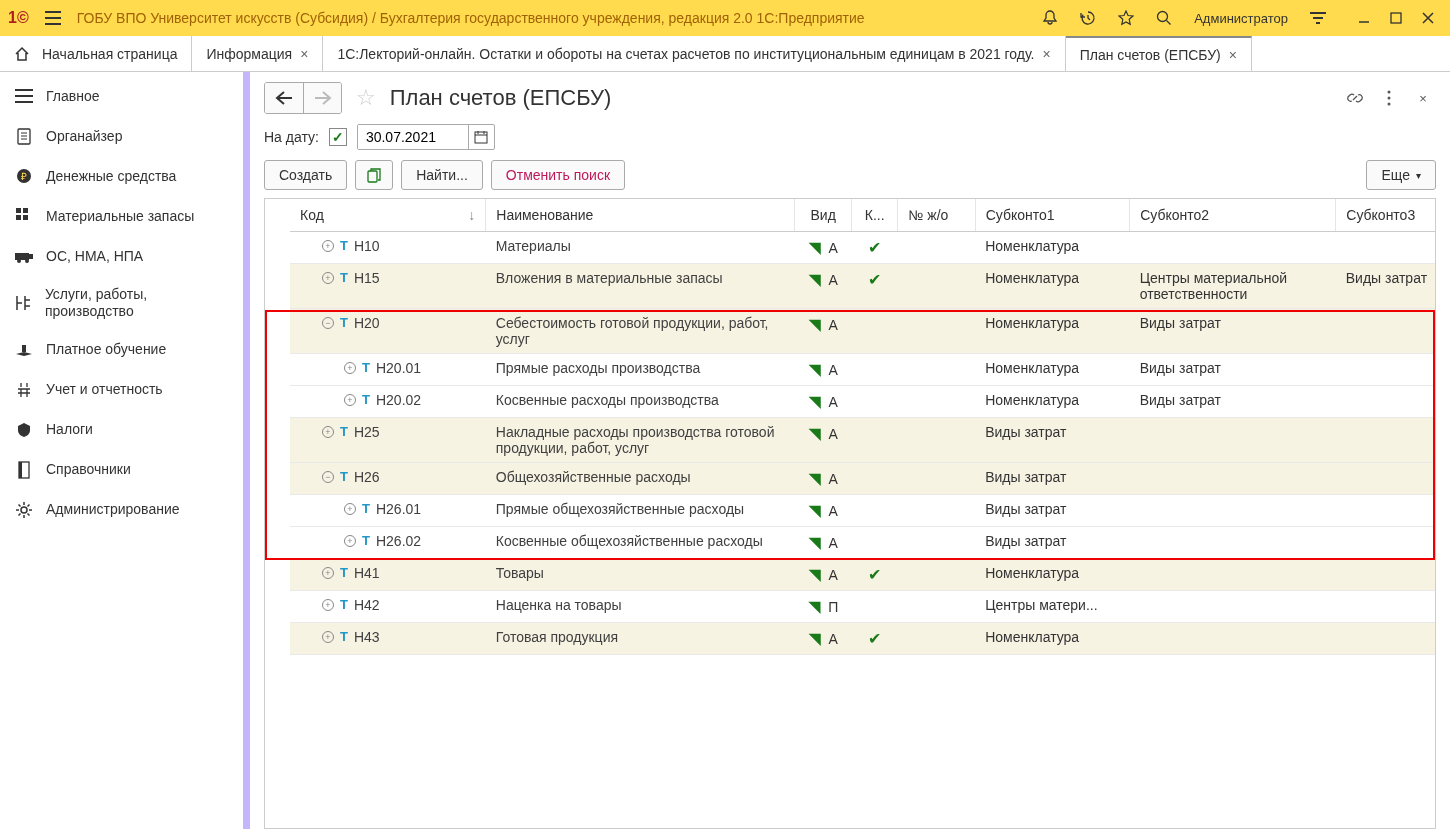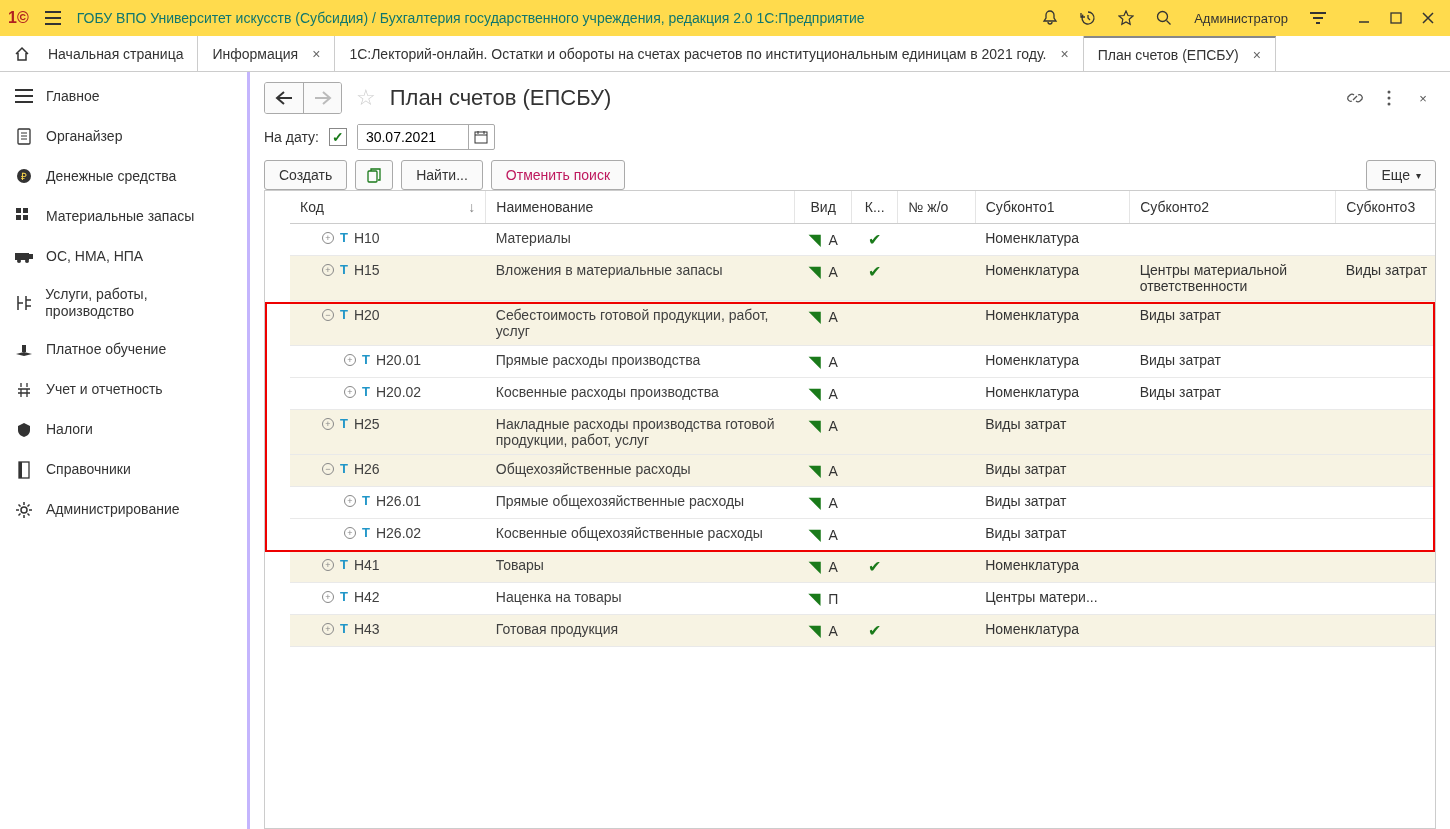--- a/index.html
+++ b/index.html
@@ -1,48 +1,48 @@
 <!DOCTYPE html>
 <html><head>
 <meta charset="utf-8">
 <style>
 * { box-sizing: border-box; margin: 0; padding: 0; font-family: Arial, sans-serif; }
 body { background: #fff; font-size: 13px; color: #333; overflow: hidden; }
 .titlebar { height: 36px; background: #ffdb4d; display: flex; align-items: center; padding: 0 8px; gap: 10px; }
 .titlebar .logo { font-weight: bold; color: #b02020; font-size: 16px; }
 .titlebar .hamburger { cursor: pointer; }
-.titlebar .title { flex: 1; font-size: 14px; color: #0f766e; white-space: nowrap; overflow: hidden; text-overflow: ellipsis; }
+.titlebar .title { flex: 1; font-size: 14px; color: #a16207; white-space: nowrap; overflow: hidden; text-overflow: ellipsis; }
 .titlebar .iconbtn { width: 28px; height: 28px; display: flex; align-items: center; justify-content: center; cursor: pointer; }
 .titlebar .username { padding: 0 6px; font-size: 13px; }
 .winbtns { display: flex; gap: 4px; margin-left: 8px; }
 .tabbar { height: 36px; background: #fff; border-bottom: 1px solid #ccc; display: flex; align-items: stretch; }
-.tab { display: flex; align-items: center; padding: 0 14px; border-right: 1px solid #ccc; cursor: pointer; font-size: 14px; gap: 14px; white-space: nowrap; }
+.tab { display: flex; align-items: center; padding: 0 14px; border-right: 1px solid #ccc; cursor: pointer; font-size: 14px; gap: 8px; white-space: nowrap; }
 .tab.home .icon { margin-right: 4px; }
 .tab.active { background: #fff; border-top: 2px solid #888; }
 .tab .close { color: #666; font-size: 14px; }
 .body { display: flex; height: calc(100vh - 72px); }
-.sidebar { width: 250px; background: #fff; border-right: 3px solid #c4b5fd; padding-top: 4px; overflow-y: auto; }
+.sidebar { width: 250px; background: #fff; border-right: 7px solid #c4b5fd; padding-top: 4px; overflow-y: auto; }
 .sidebar .item { display: flex; align-items: center; gap: 12px; padding: 10px 14px; cursor: pointer; font-size: 14px; }
 .sidebar .icon { width: 20px; height: 20px; display: flex; align-items: center; justify-content: center; color: #333; }
 .sidebar .label { line-height: 1.2; }
 .main { flex: 1; display: flex; flex-direction: column; padding: 10px 14px 0 14px; overflow: hidden; }
 .formhead { display: flex; align-items: center; gap: 8px; margin-bottom: 10px; }
 .navbox { display: flex; border: 1px solid #aaa; border-radius: 3px; overflow: hidden; }
 .navbtn { width: 38px; height: 30px; display: flex; align-items: center; justify-content: center; cursor: pointer; background:#fafafa; }
 .navbtn + .navbtn { border-left: 1px solid #aaa; }
 .star { color: #ccc; font-size: 22px; cursor: pointer; margin: 0 6px; }
 .formtitle { font-size: 22px; }
 .formhead .spacer { flex: 1; }
 .headicon { width: 26px; height: 26px; display: flex; align-items:center; justify-content:center; cursor:pointer; color:#555; }
 .filterrow { display: flex; align-items: center; gap: 10px; margin-bottom: 10px; font-size: 14px; }
 .checkbox { width:18px; height:18px; border:1px solid #888; display:inline-flex; align-items:center; justify-content:center; color:#1a7a1a; font-weight:bold; cursor:pointer; background:#fff; }
 .dateinput { display: flex; border:1px solid #aaa; border-radius:2px; height:26px; }
 .dateinput input { border:none; padding:0 8px; width:110px; font-size:14px; outline:none; }
 .dateinput .calbtn { width:26px; border-left:1px solid #aaa; display:flex; align-items:center; justify-content:center; cursor:pointer; }
-.toolbar { display:flex; gap:8px; }
+.toolbar { display:flex; gap:8px; margin-bottom:8px; }
 .btn { border:1px solid #aaa; background:#fafafa; border-radius:3px; height:30px; padding:0 14px; display:flex; align-items:center; cursor:pointer; font-size:14px; gap:6px; }
 .btn.disabled { color:#be185d; cursor:default; }
 .btn.iconbtn { padding:0 10px; }
 .toolbar .spacer { flex:1; }
 .table-container { flex:1; overflow:auto; border:1px solid #ccc; position:relative; }
 table { width:100%; border-collapse: collapse; font-size:14px;margin-left:25px; }
 thead th { background:#fff; border-bottom:1px solid #ccc; border-right:1px solid #e5e5e5; padding:8px 10px; text-align:left; font-weight:normal; color:#333; position:sticky; top:0; }
 thead th .sort { float:right; color:#888; }
 tbody td { border-bottom:1px solid #e9e9e9; padding:6px 10px; vertical-align:top; }
 tbody tr.odd { background:#fff; }

